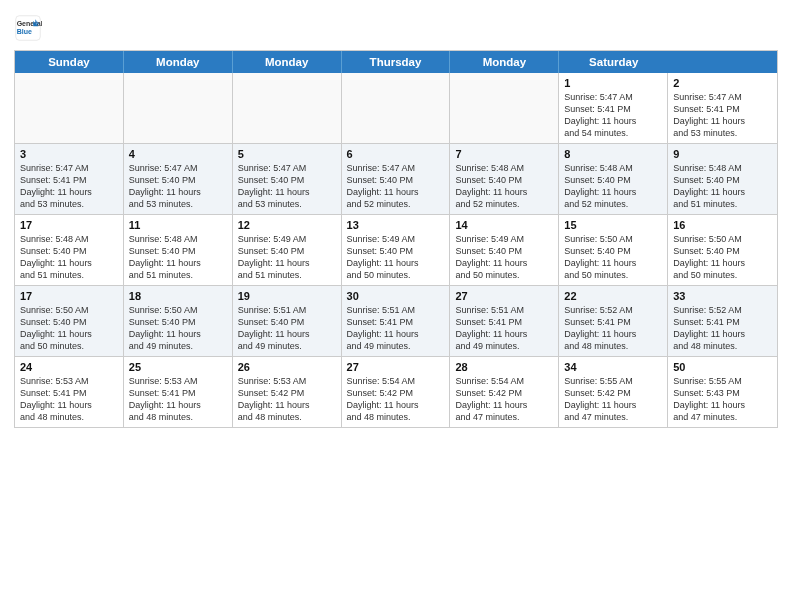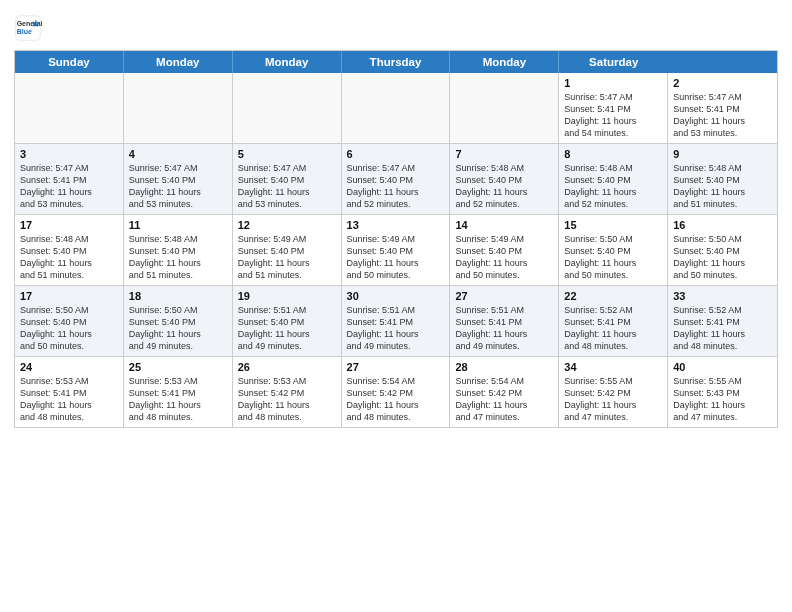--- a/index.html
+++ b/index.html
@@ -259,19 +259,19 @@
           </div>
           <div class="cal-cell">
             <span class="day-num">28</span>
             <div class="cell-info">Sunrise: 5:54 AM<br>Sunset: 5:42 PM<br>Daylight: 11 hours<br>and 47 minutes.</div>
           </div>
           <div class="cal-cell">
             <span class="day-num">34</span>
             <div class="cell-info">Sunrise: 5:55 AM<br>Sunset: 5:42 PM<br>Daylight: 11 hours<br>and 47 minutes.</div>
           </div>
           <div class="cal-cell">
-            <span class="day-num">40</span>
+            <span class="day-num">50</span>
             <div class="cell-info">Sunrise: 5:55 AM<br>Sunset: 5:43 PM<br>Daylight: 11 hours<br>and 47 minutes.</div>
           </div>
         </div>
       </div>
   </div>
 </div>
 
 </body></html>

